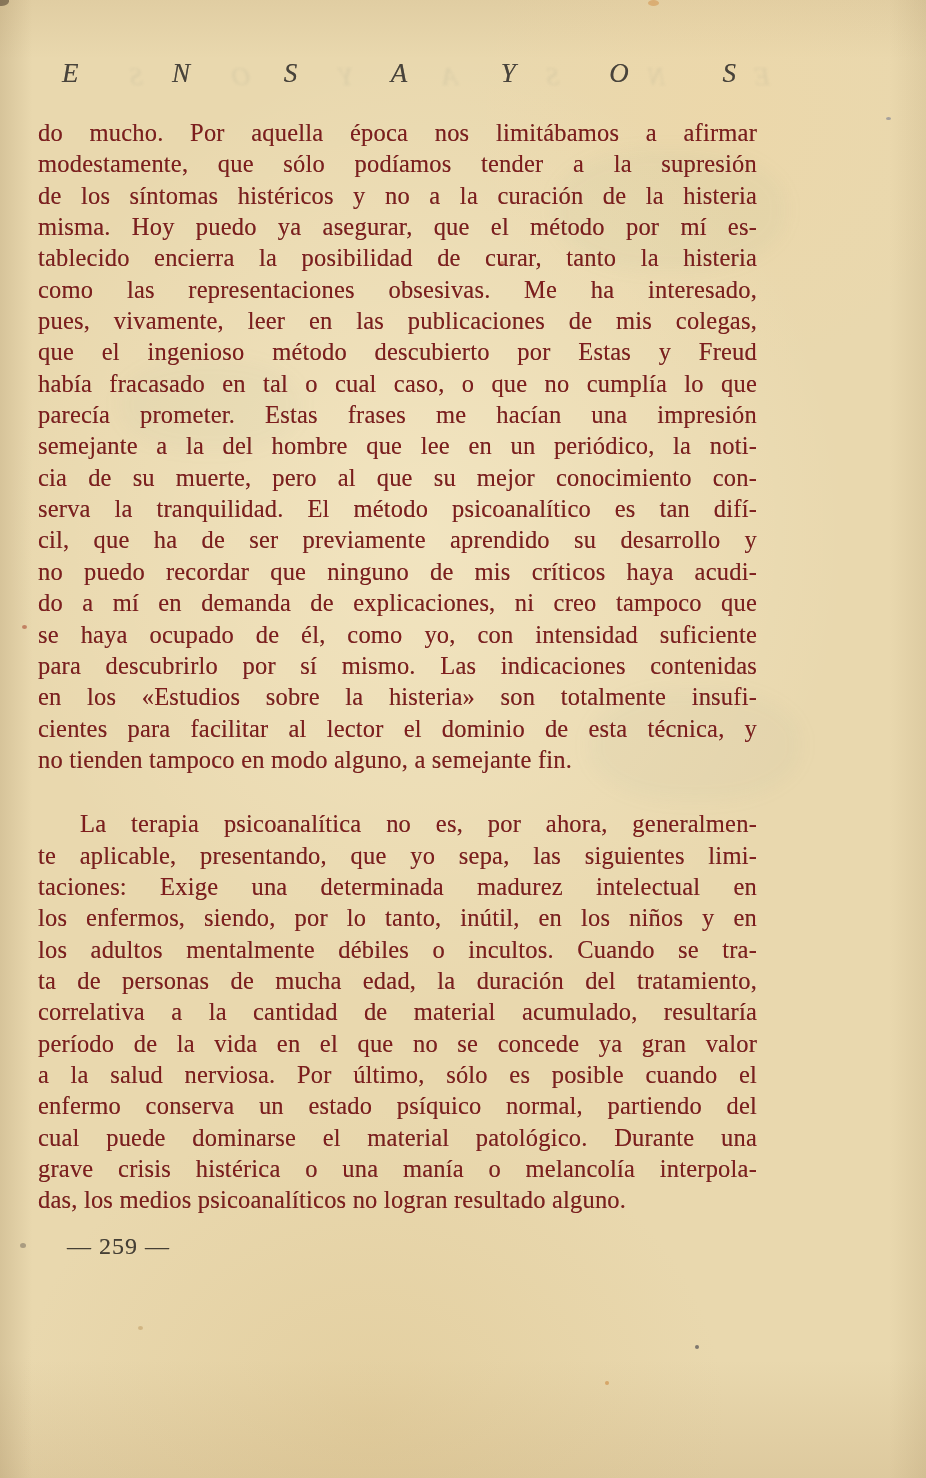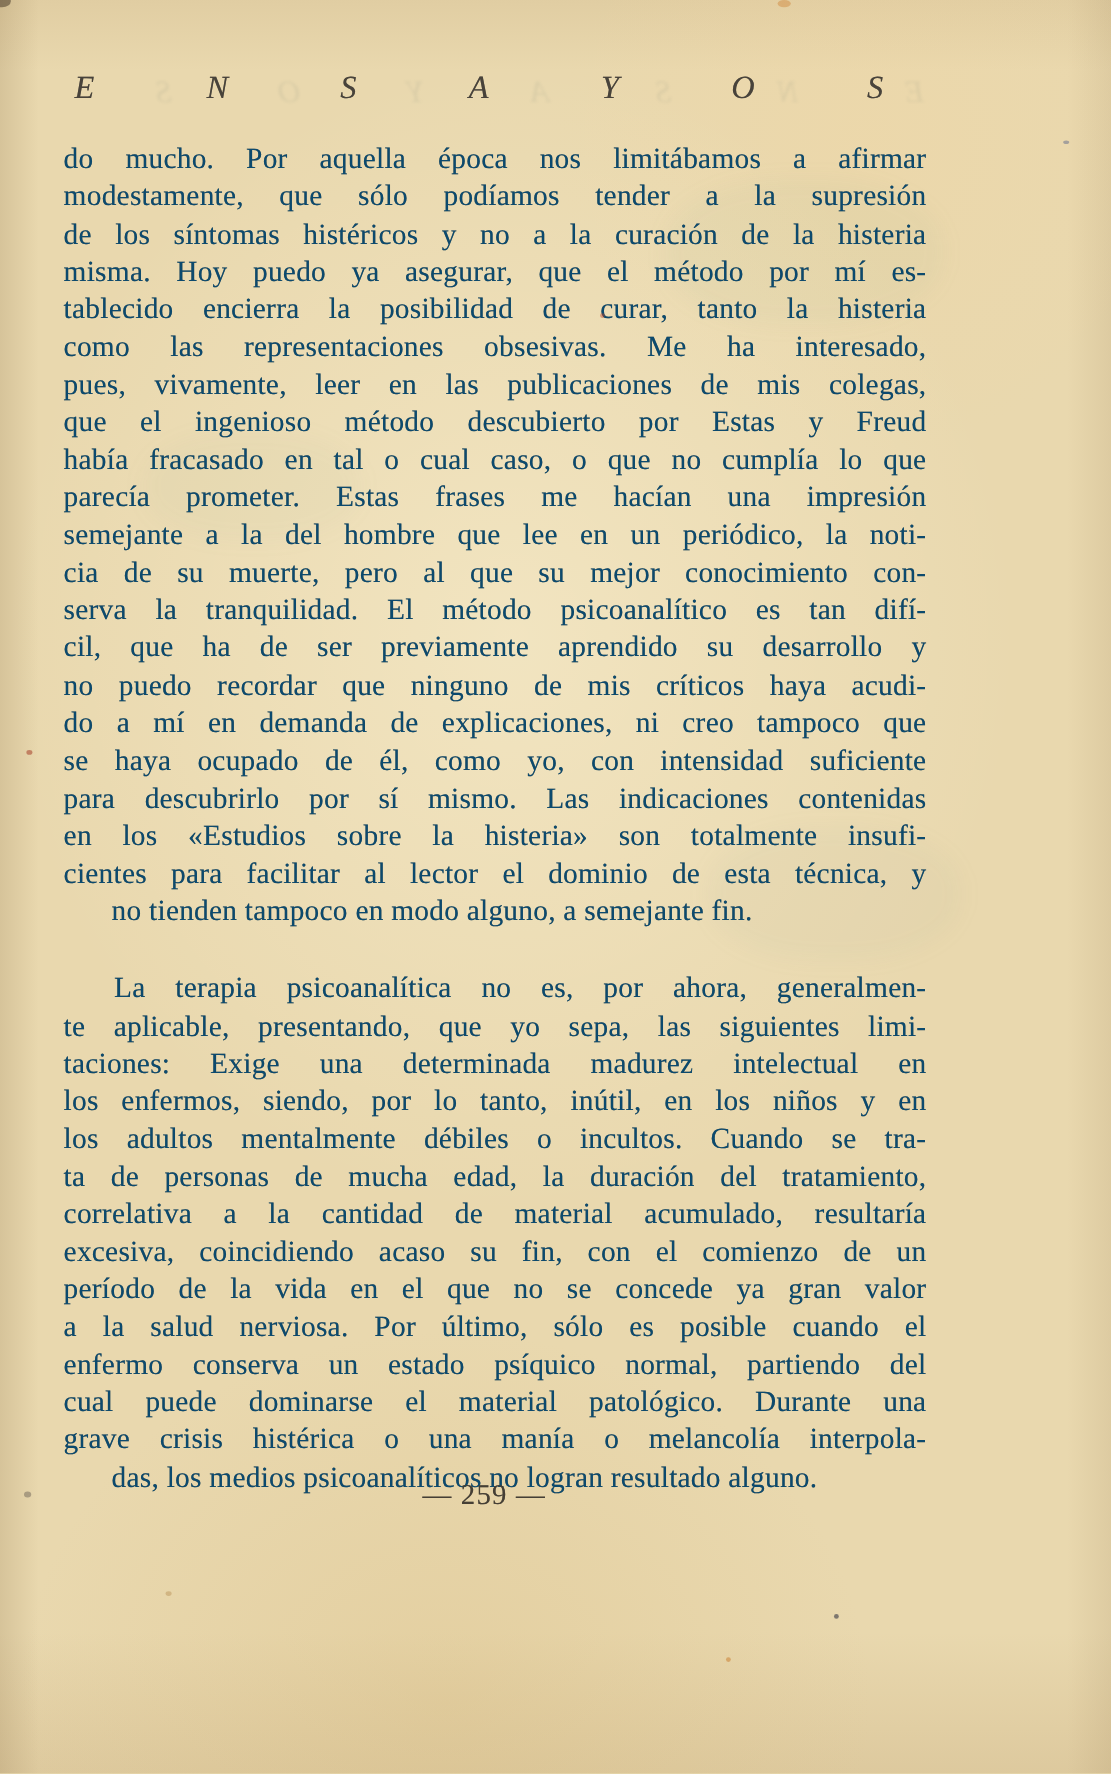--- a/index.html
+++ b/index.html
@@ -26,31 +26,31 @@
     pointer-events:none;
   }
   .ghost-patch{position:absolute;border-radius:45%;filter:blur(9px);pointer-events:none;}
   .running-header{
     position:absolute;left:62px;top:58px;width:674px;
     display:flex;justify-content:space-between;
     font-style:italic;font-size:27px;color:#48433b;
     text-shadow:0 0 .5px rgba(72,67,59,.55);
   }
   .body-text{
-    position:absolute;left:53px;top:117px;width:719px;
-    font-size:24.5px;line-height:31.35px;color:#0c4a6e;
+    position:absolute;left:38px;top:117px;width:719px;
+    font-size:24.5px;line-height:31.35px;color:#7f1d1d;
     letter-spacing:.2px;
     text-shadow:0 0 .45px rgba(59,53,44,.55);
   }
   .line{text-align:justify;text-align-last:justify;white-space:normal;}
-  .line.no-stretch{text-align-last:left;margin-left:40px;}
+  .line.no-stretch{text-align-last:left;}
   .line.indent{text-indent:42px;margin-top:33px;}
   .page-number{
-    position:absolute;left:44px;top:1233px;width:719px;
-    text-align:center;font-size:24px;color:#453f35;
+    position:absolute;left:67px;top:1233px;width:719px;
+    font-size:24px;color:#453f35;
     letter-spacing:1px;
     text-shadow:0 0 .45px rgba(69,63,53,.5);
   }
   .speck{position:absolute;border-radius:50%;pointer-events:none;}
 </style>
 </head>
 <body>
 
 <div class="paper"></div>
 
@@ -99,21 +99,20 @@
     <div class="line">en los «Estudios sobre la histeria» son totalmente insufi-</div>
     <div class="line">cientes para facilitar al lector el dominio de esta técnica, y</div>
     <div class="line no-stretch">no tienden tampoco en modo alguno, a semejante fin.</div>
     <div class="line indent">La terapia psicoanalítica no es, por ahora, generalmen-</div>
     <div class="line">te aplicable, presentando, que yo sepa, las siguientes limi-</div>
     <div class="line">taciones: Exige una determinada madurez intelectual en</div>
     <div class="line">los enfermos, siendo, por lo tanto, inútil, en los niños y en</div>
     <div class="line">los adultos mentalmente débiles o incultos. Cuando se tra-</div>
     <div class="line">ta de personas de mucha edad, la duración del tratamiento,</div>
     <div class="line">correlativa a la cantidad de material acumulado, resultaría</div>
-    <div class="line">excesiva, coincidiendo acaso su fin, con el comienzo de un</div>
     <div class="line">período de la vida en el que no se concede ya gran valor</div>
     <div class="line">a la salud nerviosa. Por último, sólo es posible cuando el</div>
     <div class="line">enfermo conserva un estado psíquico normal, partiendo del</div>
     <div class="line">cual puede dominarse el material patológico. Durante una</div>
     <div class="line">grave crisis histérica o una manía o melancolía interpola-</div>
     <div class="line no-stretch">das, los medios psicoanalíticos no logran resultado alguno.</div>
   </div>
 
 <div class="page-number">— 259 —</div>
 

